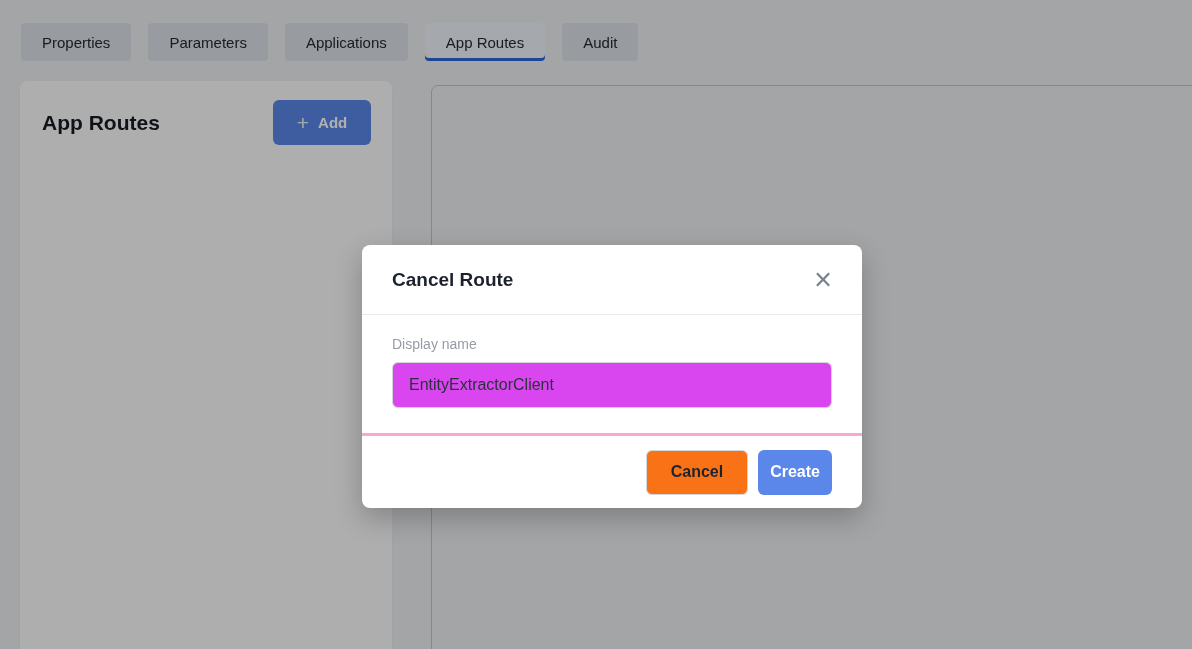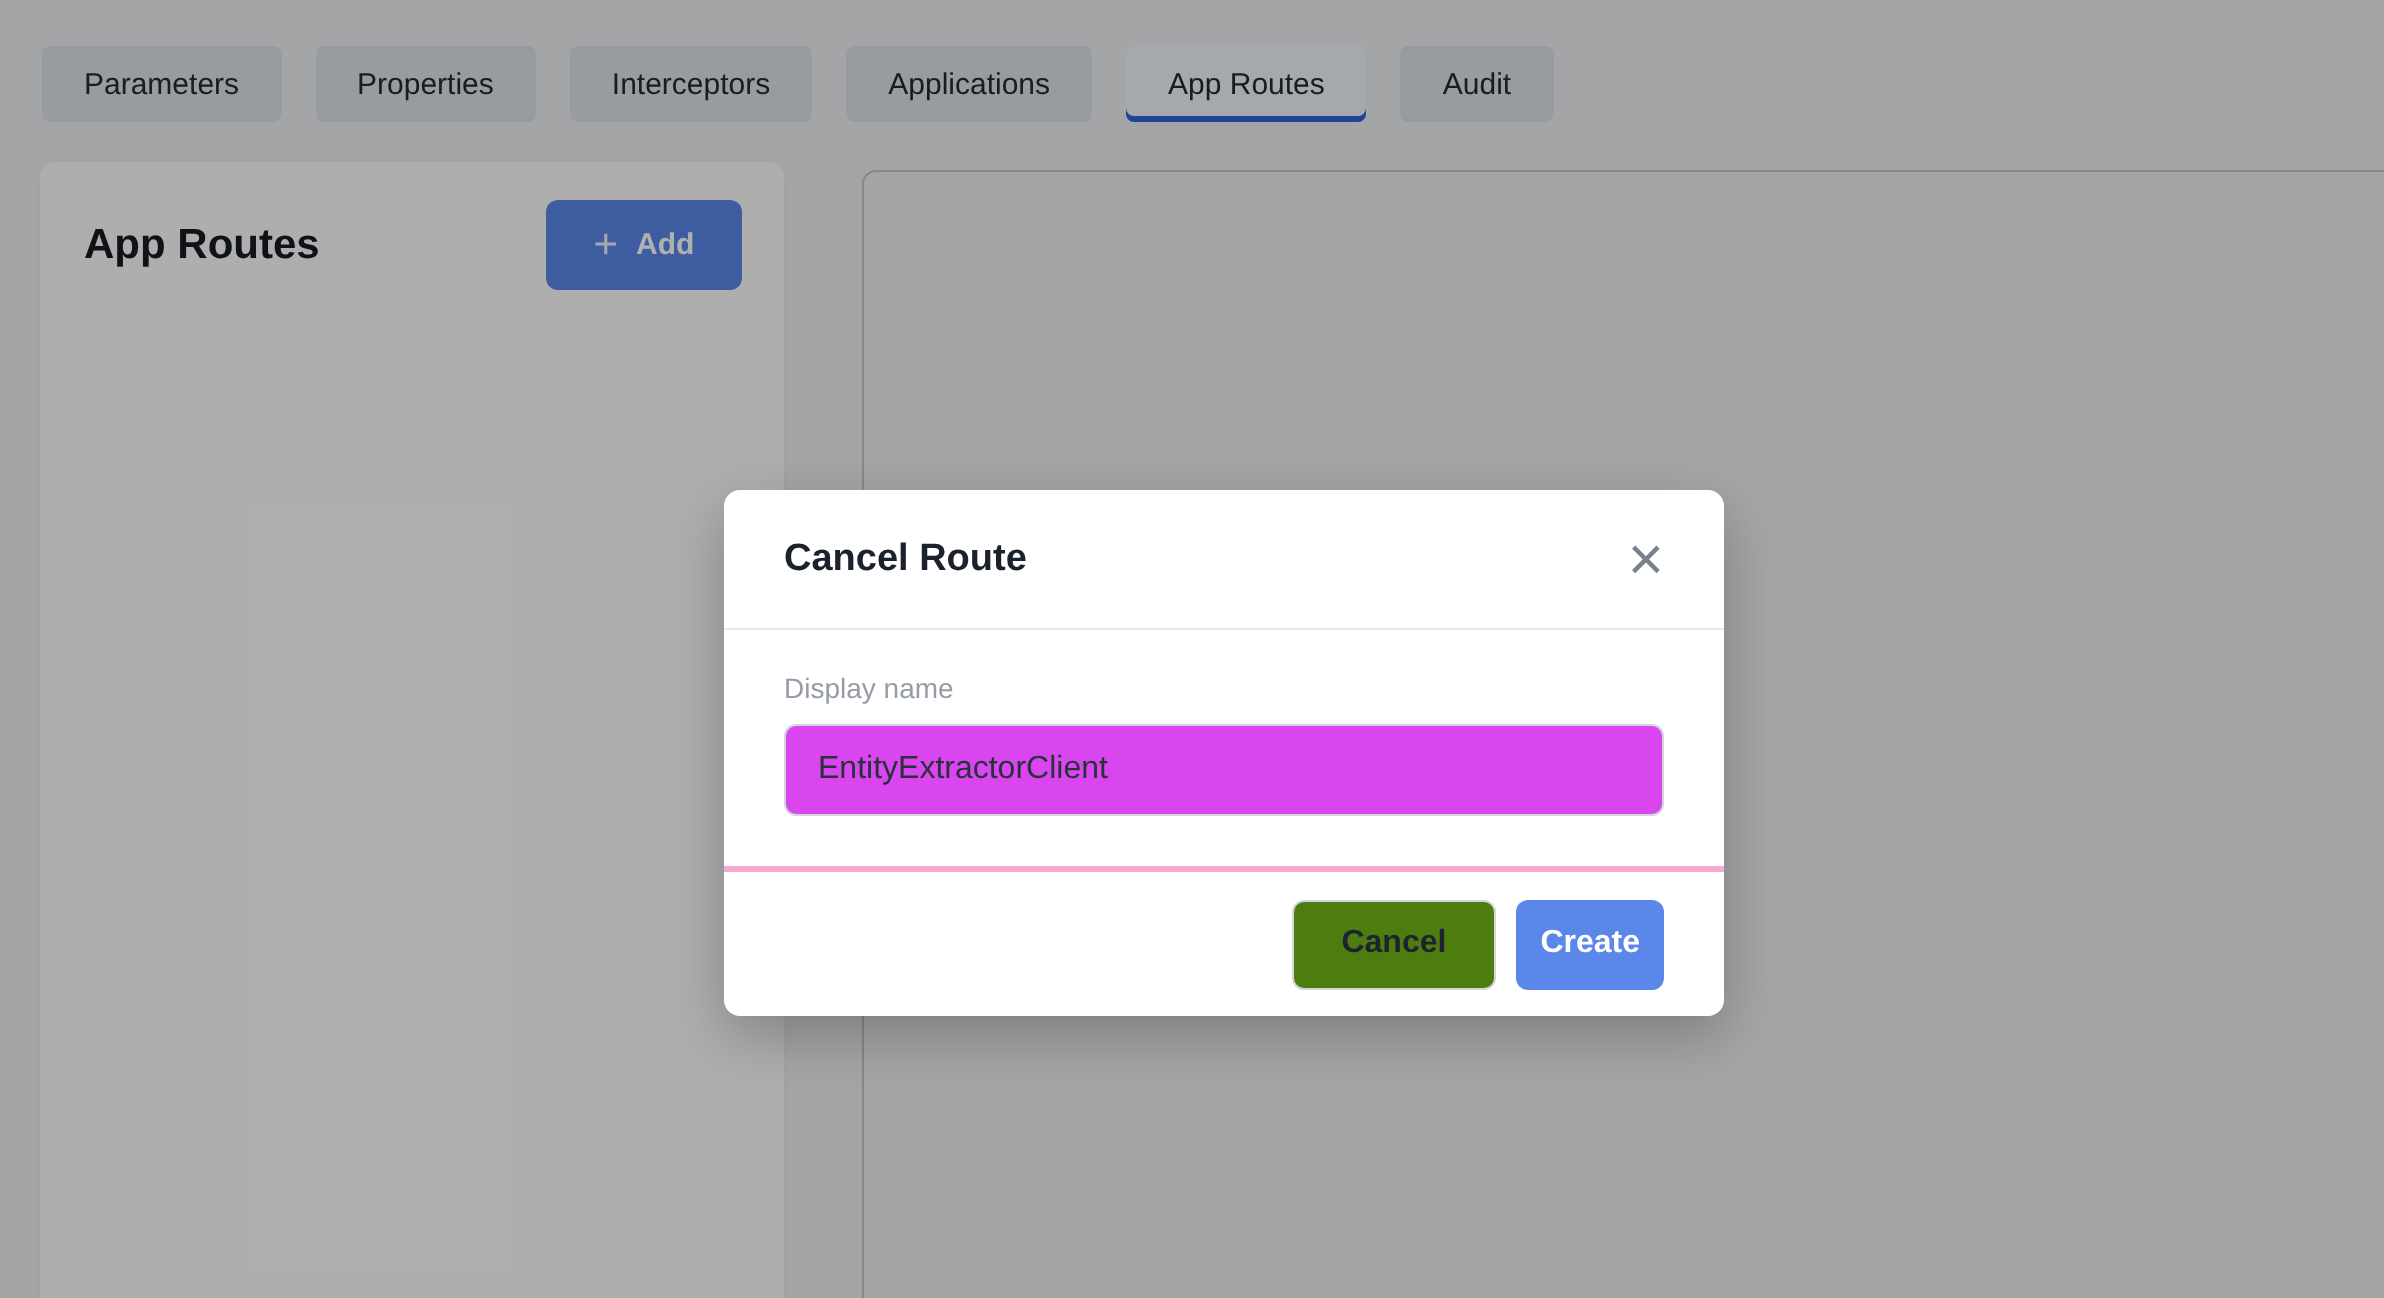--- a/index.html
+++ b/index.html
@@ -178,38 +178,37 @@
     font-family: inherit;
     font-size: 16px;
     font-weight: 700;
     cursor: pointer;
     display: inline-flex;
     align-items: center;
     justify-content: center;
   }
   .btn-secondary {
     padding: 0 24px;
-    background: #4d7c0f;
+    background: #f97316;
     border: 1px solid #d3d7dd;
     color: #1d2330;
   }
   .btn-primary {
     padding: 0 12px;
     background: #5b87ea;
     border: none;
     color: #ffffff;
   }
 </style>
 </head>
 <body>
 
 <div class="tabbar">
+  <button class="tab">Properties</button>
   <button class="tab">Parameters</button>
-  <button class="tab">Properties</button>
-  <button class="tab">Interceptors</button>
   <button class="tab">Applications</button>
   <button class="tab active">App Routes</button>
   <button class="tab">Audit</button>
 </div>
 
 <div class="left-panel">
   <div class="panel-header">
     <div class="panel-title">App Routes</div>
     <button class="add-button">
       <span class="plus">+</span>

